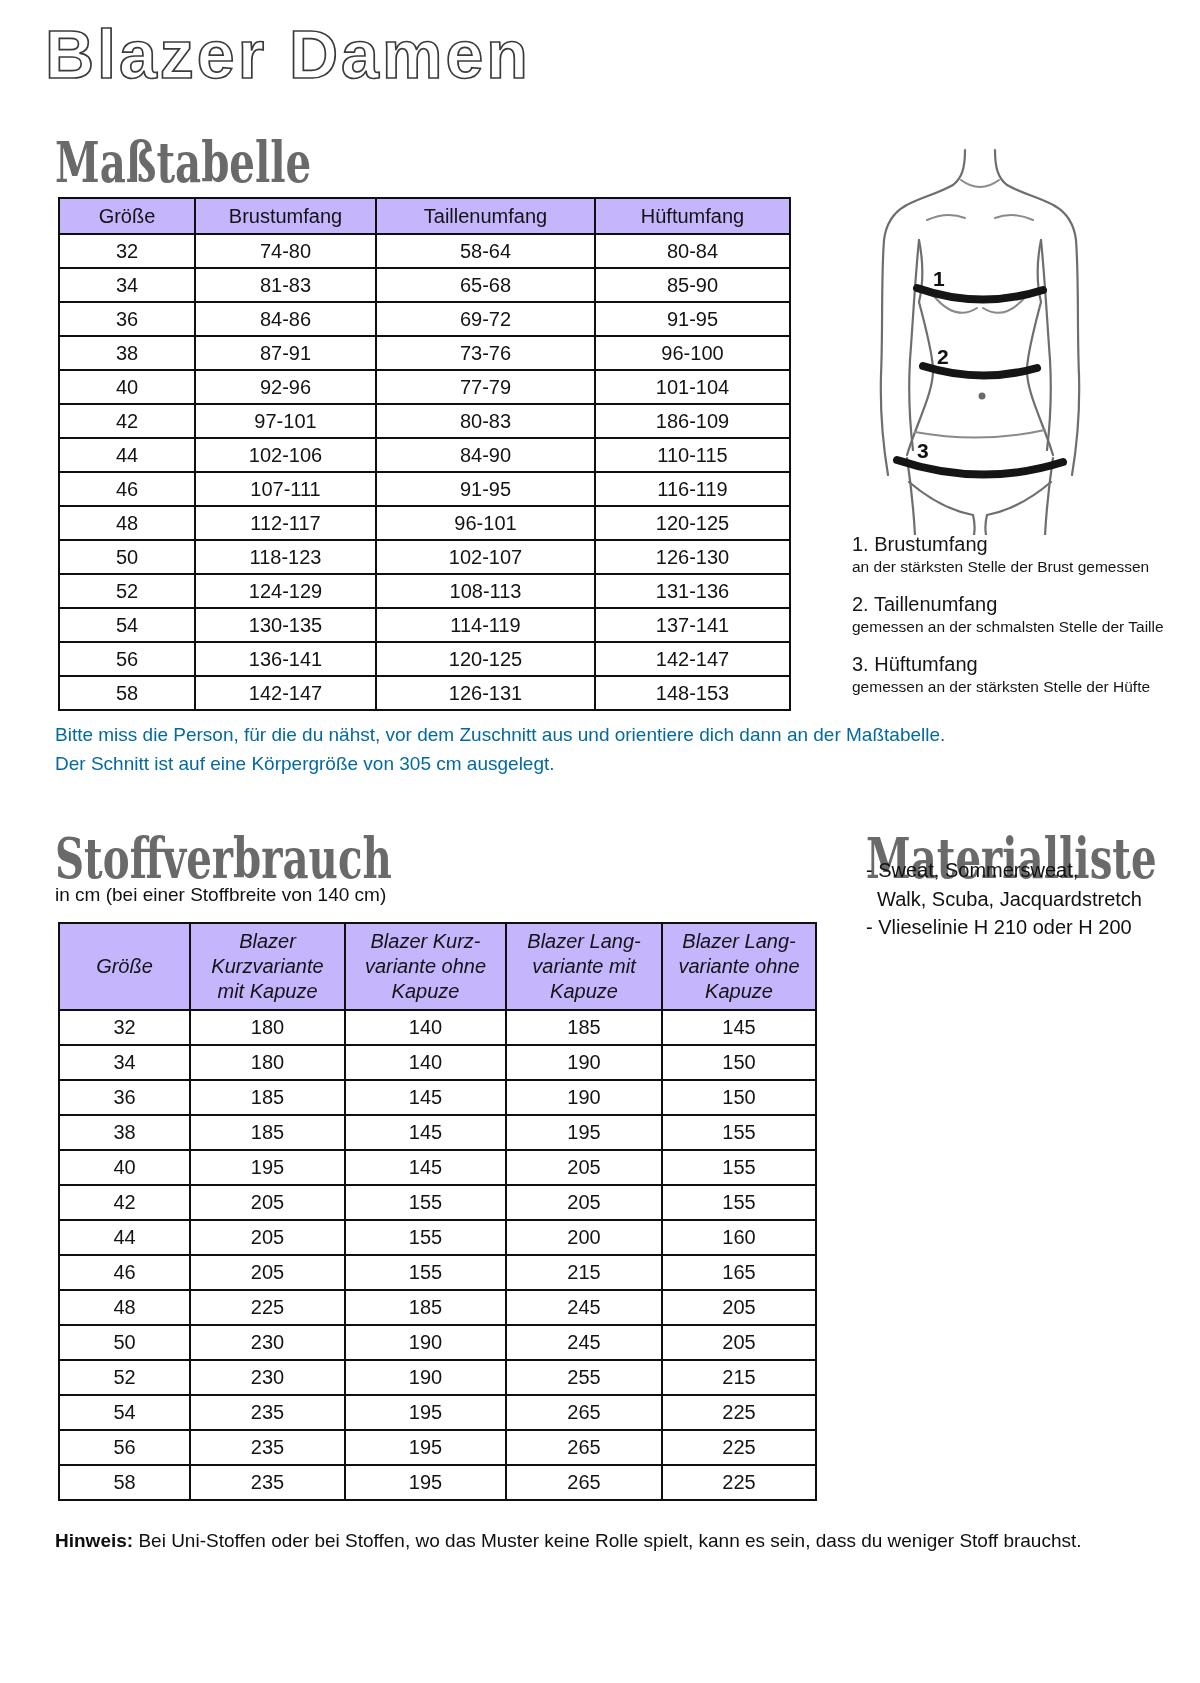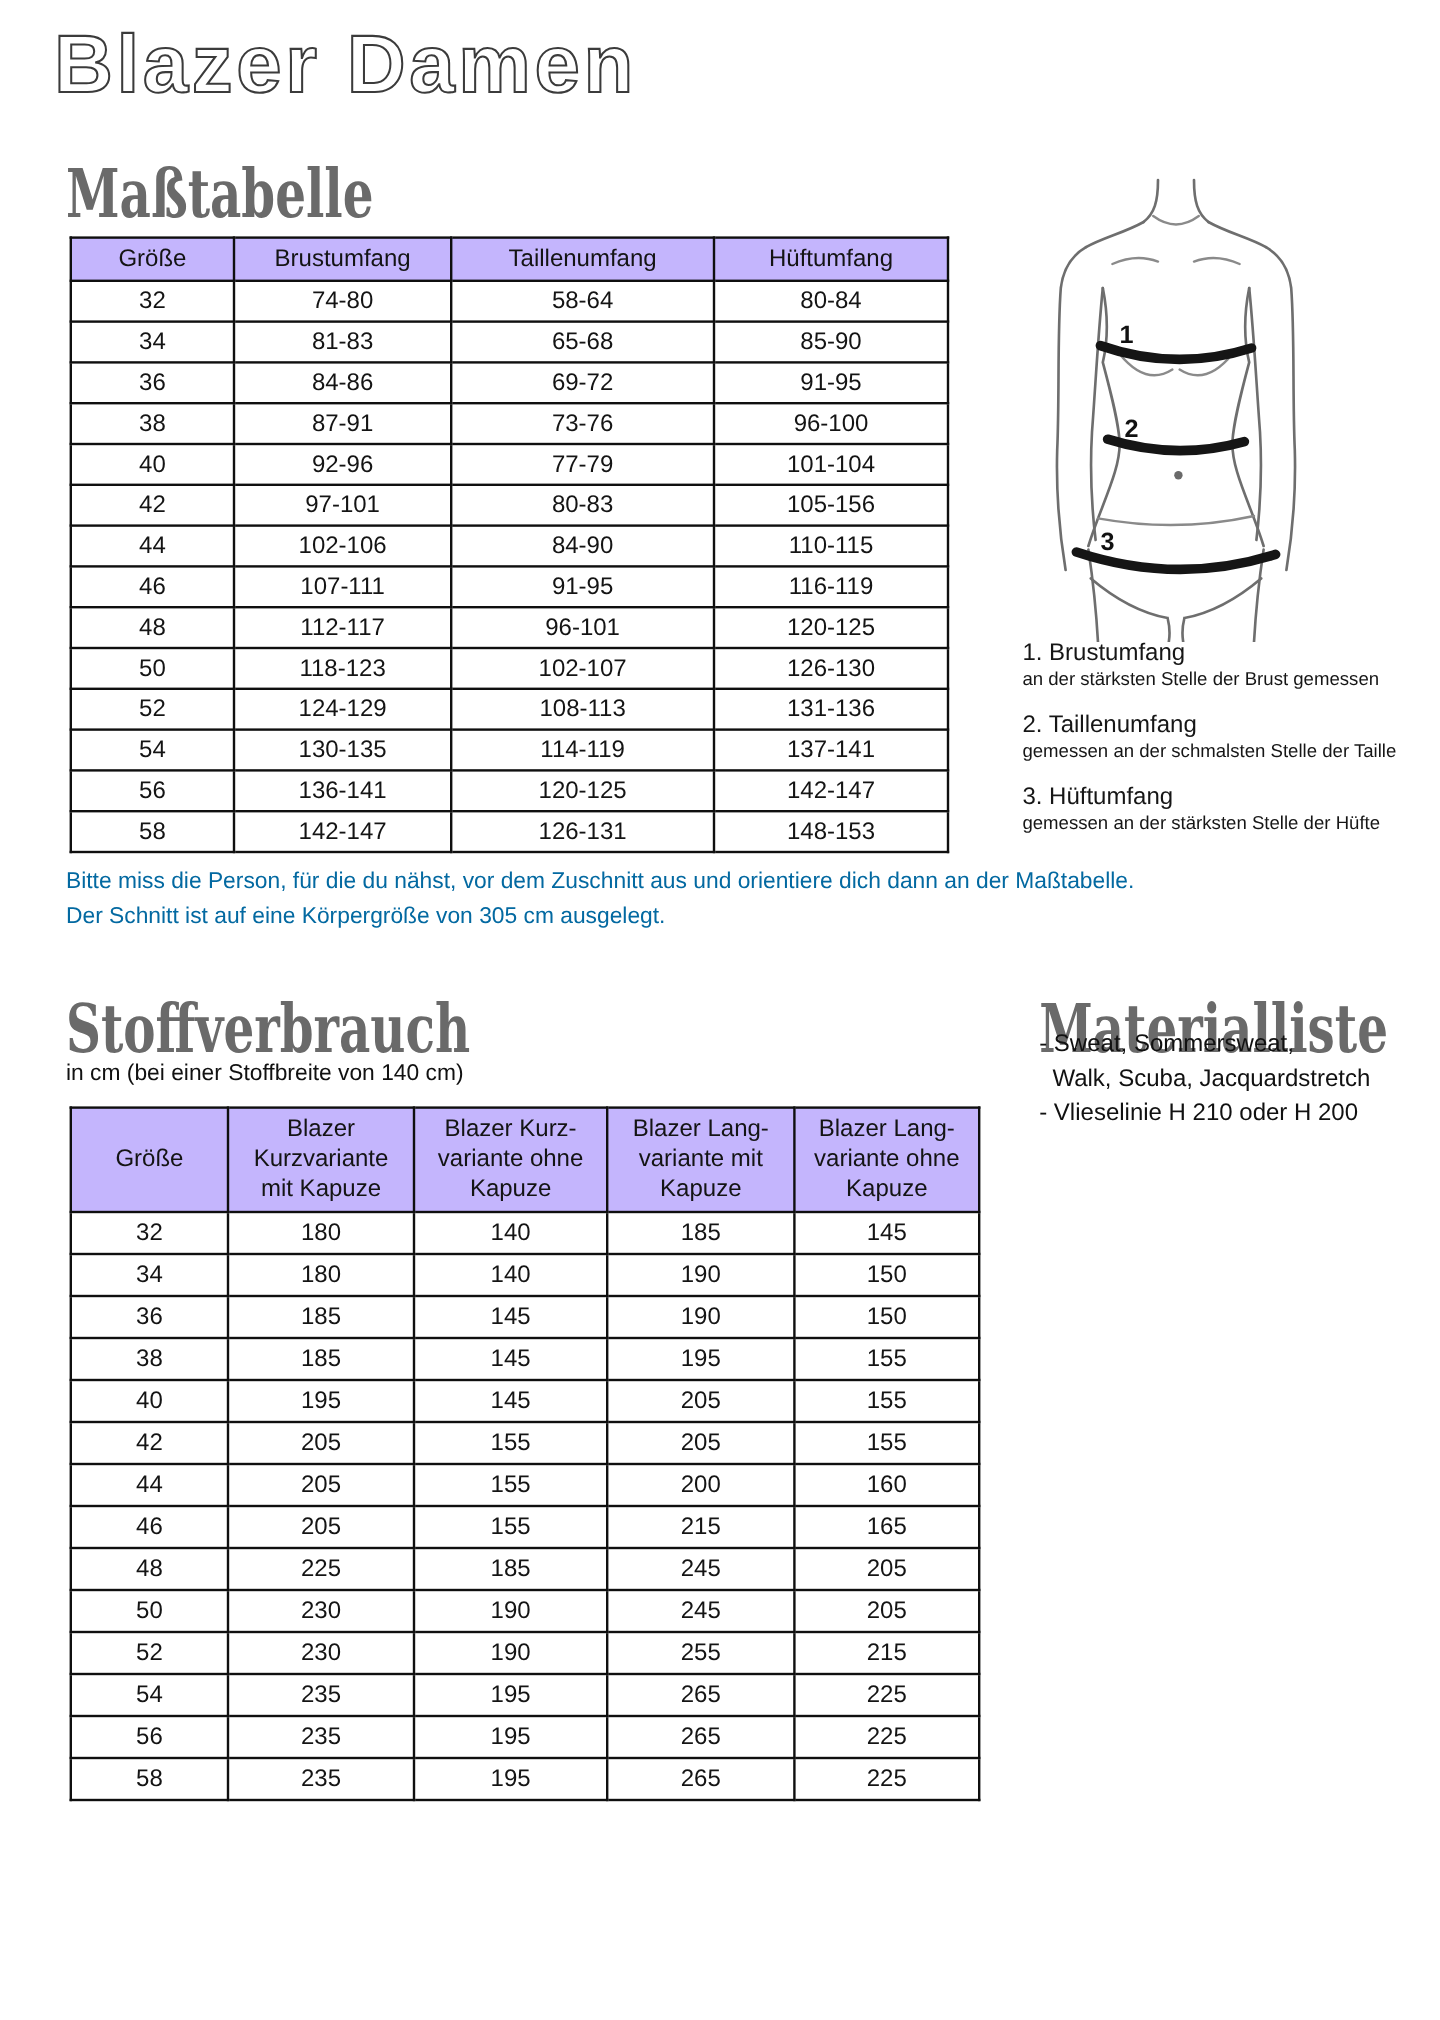--- a/index.html
+++ b/index.html
@@ -27,21 +27,21 @@
   table.meas { position:absolute; border-collapse:collapse; background:#fff; table-layout:fixed; }
   table.meas th, table.meas td {
     border:2px solid #0f0f0f; text-align:center; vertical-align:middle;
     font-size:20px; font-weight:400; color:#141414; padding:0;
   }
   table.meas th { background:#c4b5fd; }
   #mass-table { left:58px; top:197px; width:731px; }
   #mass-table th { height:34px; }
   #mass-table td { height:32px; }
   #stoff-table { left:58px; top:922px; width:757px; }
-  #stoff-table th { white-space:pre-line; line-height:25px; padding:5px 0; }
+  #stoff-table th { white-space:pre-line; line-height:25px; padding:5px 0;font-style:italic; }
   #stoff-table td { height:33px; }
   
   .note-block { position:absolute; left:55px; top:720px; font-size:19px; line-height:29px; color:#0369a1; }
   .hinweis { position:absolute; left:55px; top:1530px; font-size:19px; color:#0f0f0f; }
   .hinweis .b { font-weight:700; }
   
   .figure-wrap { position:absolute; left:855px; top:140px; width:250px; height:395px; }
   .figure-wrap svg { width:100%; height:100%; }
   .band { stroke:#151515; stroke-width:8; fill:none; stroke-linecap:round; }
   .body-line { stroke:#6e6e6e; stroke-width:2.2; fill:none; stroke-linecap:round; }
@@ -108,21 +108,21 @@
         <tr>
           <td>40</td>
           <td>92-96</td>
           <td>77-79</td>
           <td>101-104</td>
         </tr>
         <tr>
           <td>42</td>
           <td>97-101</td>
           <td>80-83</td>
-          <td>105-156</td>
+          <td>186-109</td>
         </tr>
         <tr>
           <td>44</td>
           <td>102-106</td>
           <td>84-90</td>
           <td>110-115</td>
         </tr>
         <tr>
           <td>46</td>
           <td>107-111</td>
@@ -361,14 +361,18 @@
       </tbody>
   </table>
 
   <div class="sec-heading" id="material-heading">Materialliste</div>
   <div class="material-list">
     <div>- Sweat, Sommersweat,</div>
     <div class="indent">Walk, Scuba, Jacquardstretch</div>
     <div>- Vlieselinie H 210 oder H 200</div>
   </div>
 
+  <div class="hinweis">
+    <span class="b">Hinweis:</span>
+    <span>Bei Uni-Stoffen oder bei Stoffen, wo das Muster keine Rolle spielt, kann es sein, dass du weniger Stoff brauchst.</span>
+  </div>
 
 </div>
 
 </body></html>

